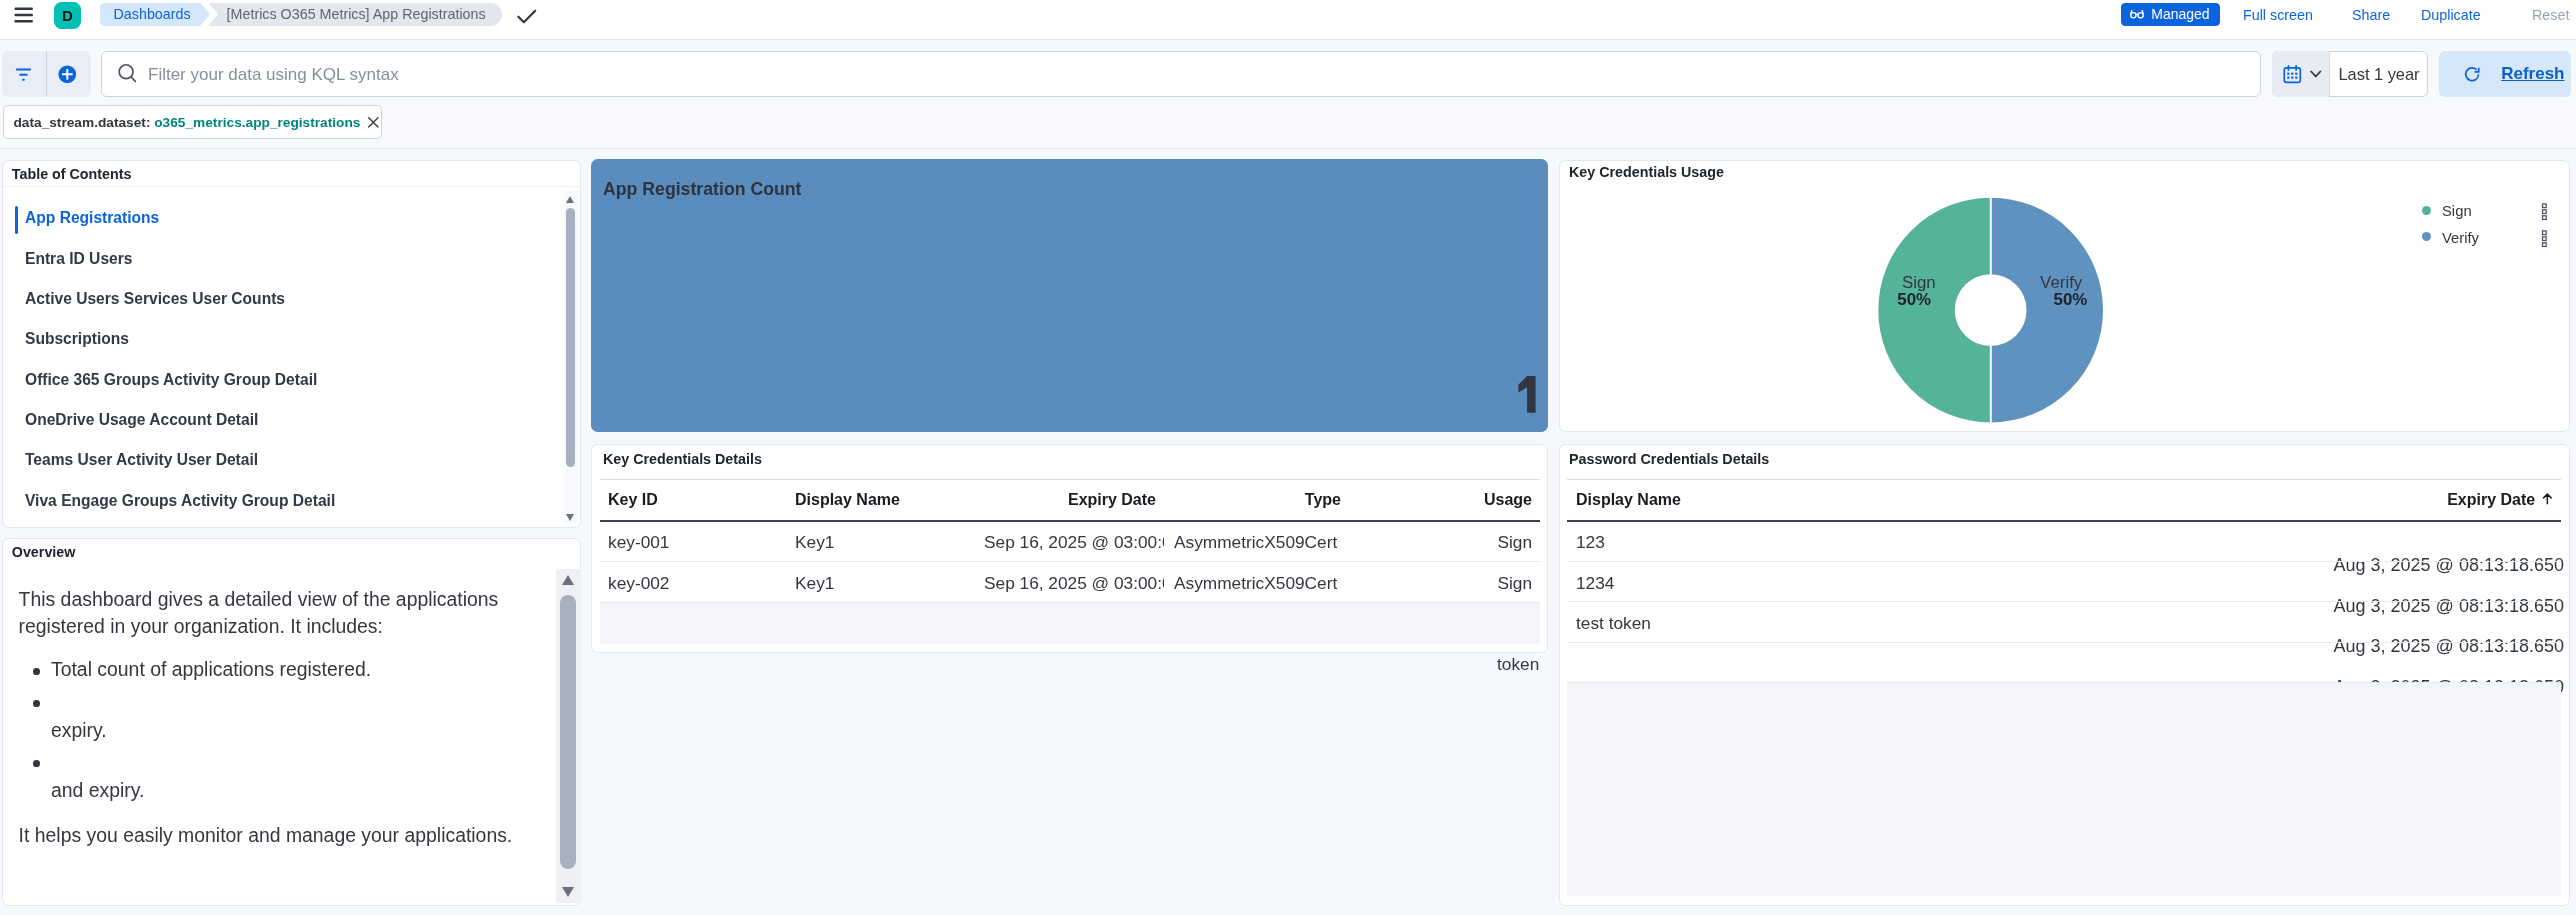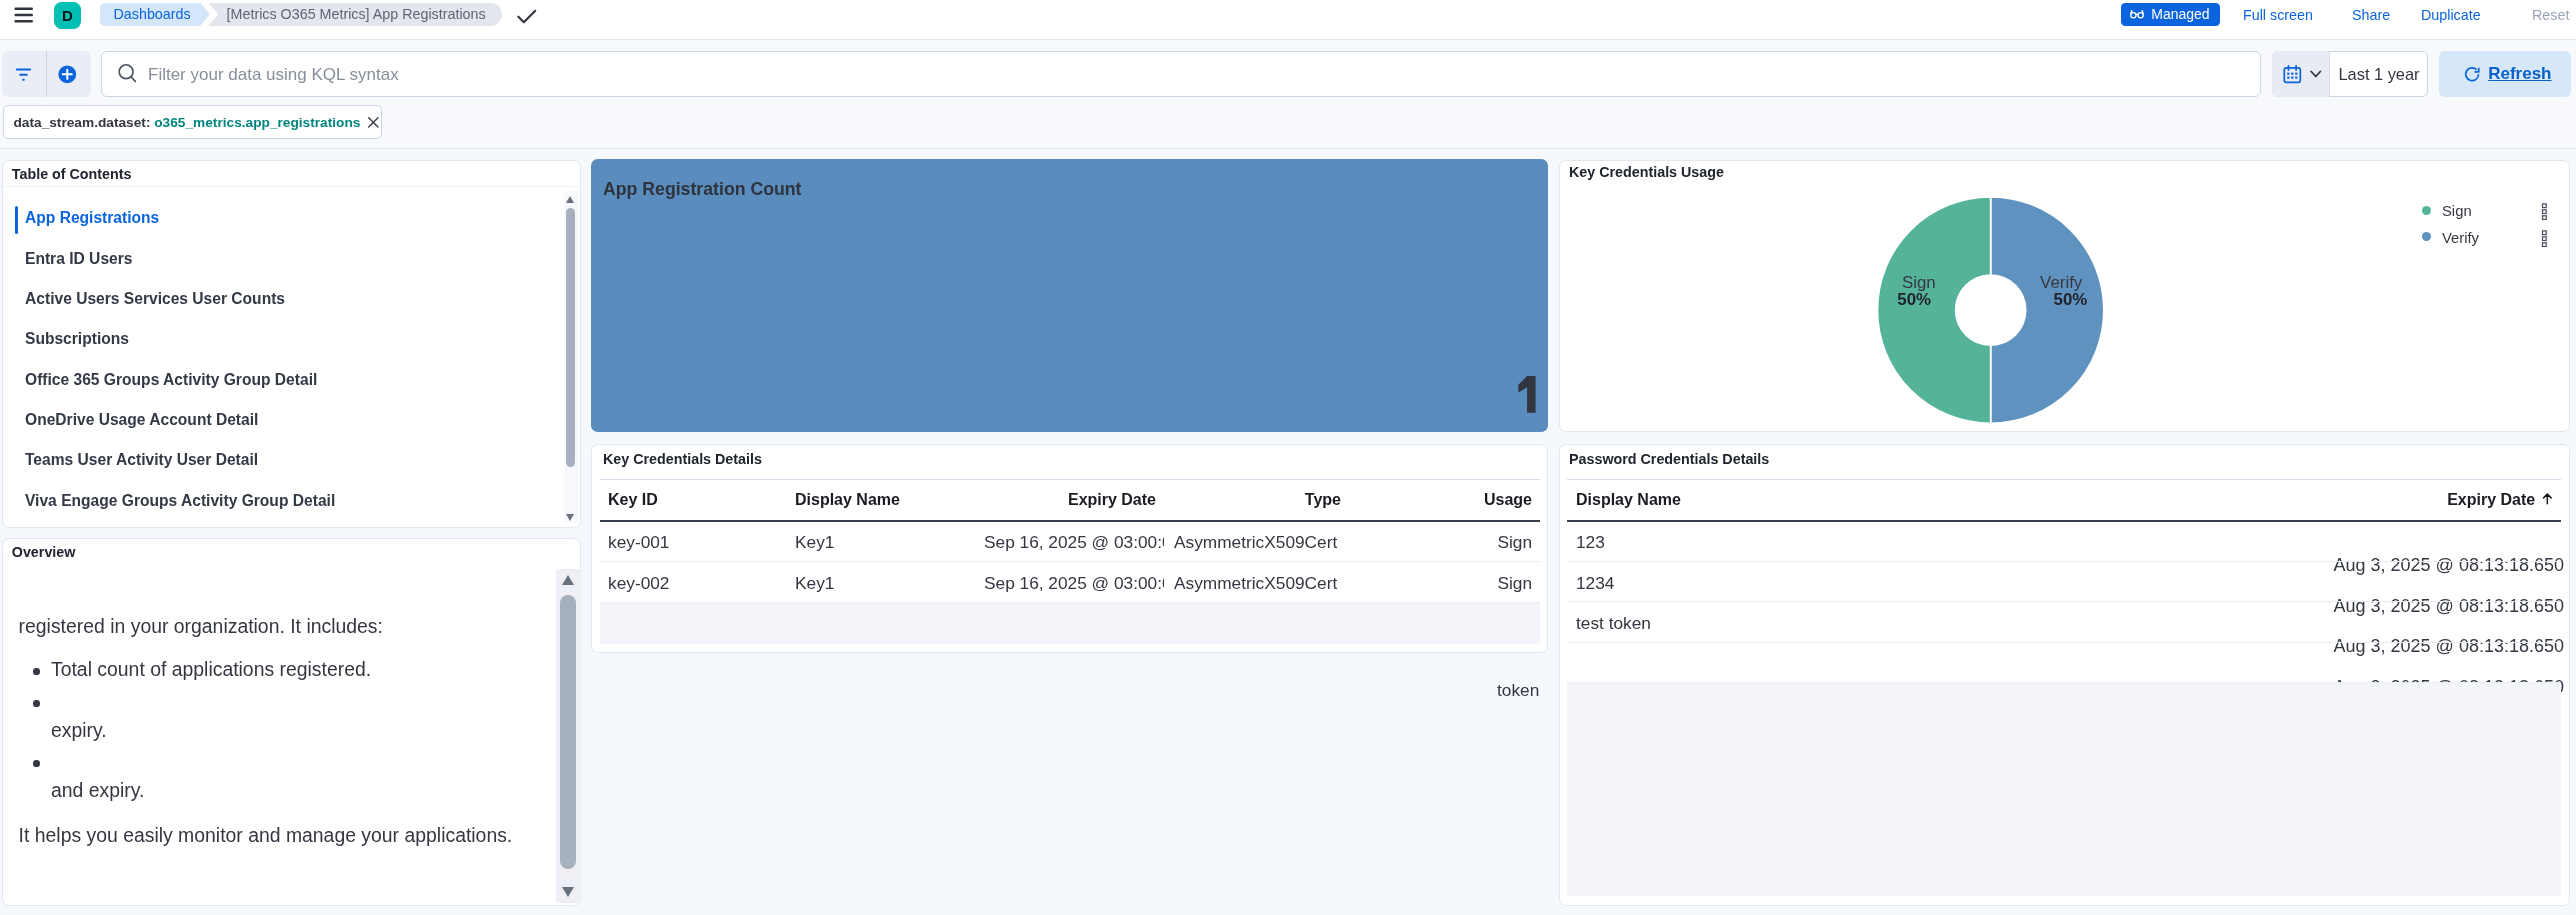--- a/index.html
+++ b/index.html
@@ -86,21 +86,21 @@
 </svg>
 <svg class="abs" style="left:2309px;top:69px;" width="13.5" height="10" viewBox="0 0 16 12">
   <path d="M2.5 3 L8 9 L13.5 3" fill="none" stroke="#343741" stroke-width="2.2" stroke-linecap="round" stroke-linejoin="round"></path>
 </svg>
 <div class="abs vc" style="left:2330px;top:51px;width:98px;height:46px;justify-content:center;font-size:16.4px;color:#343741;">Last 1 year</div>
 <div class="abs vc" style="left:2439px;top:51px;width:132px;height:46px;border-radius:5.9px;background:#d5e7f9;">
   <svg style="margin-left:23.6px" width="18.6" height="18.6" viewBox="0 0 22 22">
     <path d="M18.4 11 A7.6 7.6 0 1 1 16.2 5.6" fill="none" stroke="#0b64dd" stroke-width="2"></path>
     <path d="M18.6 3.2 L18.6 8.2 L13.6 8.2" fill="none" stroke="#0b64dd" stroke-width="2"></path>
   </svg>
-  <span style="margin-left:7px;font-size:17px;font-weight:700;color:#0a60c7;text-decoration:underline;">Refresh</span>
+  <span style="margin-left:20px;font-size:17px;font-weight:700;color:#0a60c7;text-decoration:underline;">Refresh</span>
 </div>
 <div class="abs vc" style="left:2.5px;top:105px;width:379px;height:34px;border-radius:5px;background:#fff;border:0.8px solid #ccd5e3;">
   <span style="margin-left:10px;font-size:13.7px;font-weight:600;color:#343741;">data_stream.dataset:&nbsp;</span>
       <span style="font-size:13.7px;color:#00857e;font-weight:600;">o365_metrics.app_registrations</span>
   <svg style="margin-left:6.7px" width="12.7" height="12.7" viewBox="0 0 15 15">
     <path d="M2 2 L13 13 M13 2 L2 13" stroke="#343741" stroke-width="1.6" stroke-linecap="round"></path>
   </svg>
 </div>
 
 <div class="abs panel" style="left:1.7px;top:160px;width:579px;height:368px;"></div>
@@ -120,20 +120,21 @@
 <div class="abs tocitem" style="left:25px;top:371px;">Office 365 Groups Activity Group Detail</div>
 <div class="abs tocitem" style="left:25px;top:411px;">OneDrive Usage Account Detail</div>
 <div class="abs tocitem" style="left:25px;top:451px;">Teams User Activity User Detail</div>
 <div class="abs tocitem" style="left:25px;top:492px;">Viva Engage Groups Activity Group Detail</div>
 <div class="abs" style="left:564px;top:191px;width:13.5px;height:332px;background:#f7f9fc;"></div>
 <div class="abs" style="left:566px;top:208px;width:9.3px;height:259px;background:#a7b0bf;border-radius:4.6px;"></div>
 <div class="abs" style="left:566px;top:196px;width:0;height:0;border-left:4.6px solid transparent;border-right:4.6px solid transparent;border-bottom:7.6px solid #69707f;"></div>
 <div class="abs" style="left:566px;top:514px;width:0;height:0;border-left:4.6px solid transparent;border-right:4.6px solid transparent;border-top:7.6px solid #69707f;"></div>
 
 <div class="abs ptitle" style="left:11.8px;top:544px;">Overview</div>
+<div class="abs mdtext" style="left:18.6px;top:588px;">This dashboard gives a detailed view of the applications</div>
 <div class="abs mdtext" style="left:18.6px;top:615px;">registered in your organization. It includes:</div>
 <div class="abs" style="left:33px;top:668px;width:6.7px;height:6.7px;border-radius:50%;background:#343741;"></div>
 <div class="abs mdtext" style="left:51px;top:658px;">Total count of applications registered.</div>
 <div class="abs" style="left:33px;top:700px;width:6.7px;height:6.7px;border-radius:50%;background:#343741;"></div>
 <div class="abs mdtext" style="left:51px;top:719px;">expiry.</div>
 <div class="abs" style="left:33px;top:760px;width:6.7px;height:6.7px;border-radius:50%;background:#343741;"></div>
 <div class="abs mdtext" style="left:51px;top:779px;">and expiry.</div>
 <div class="abs mdtext" style="left:18.6px;top:824px;">It helps you easily monitor and manage your applications.</div>
 <div class="abs" style="left:18.6px;top:920px;font-size:18.6px;font-weight:700;color:#a21caf;text-decoration:underline;">Integrations Page</div>
 <div class="abs" style="left:556px;top:569px;width:25px;height:334px;background:#eef0f5;border-radius:3.4px;"></div>
@@ -205,18 +206,18 @@
 <div class="abs" style="left:1567px;top:520px;width:994px;height:2.1px;background:#3a3f4c;"></div>
 <div class="abs cell" style="left:1576px;top:532px;">123</div>
 <div class="abs dcell" style="left:2277px;top:532px;width:287px;text-align:right;">Aug 3, 2025 @ 08:13:18.650</div>
 <div class="abs rowline" style="left:1567px;top:561px;width:994px;"></div>
 <div class="abs cell" style="left:1576px;top:573px;">1234</div>
 <div class="abs dcell" style="left:2277px;top:573px;width:287px;text-align:right;">Aug 3, 2025 @ 08:13:18.650</div>
 <div class="abs rowline" style="left:1567px;top:601px;width:994px;"></div>
 <div class="abs cell" style="left:1576px;top:613px;">test token</div>
 <div class="abs dcell" style="left:2277px;top:613px;width:287px;text-align:right;">Aug 3, 2025 @ 08:13:18.650</div>
 <div class="abs rowline" style="left:1567px;top:642px;width:994px;"></div>
-<div class="abs cell" style="left:1497px;top:654px;margin-top:26px;">token</div>
+<div class="abs cell" style="left:1497px;top:654px;">token</div>
 <div class="abs dcell" style="left:2277px;top:654px;width:287px;text-align:right;">Aug 3, 2025 @ 08:13:18.650</div>
 <div class="abs rowline" style="left:1567px;top:682px;width:994px;"></div>
 <div class="abs" style="left:1567px;top:683px;width:994px;height:213px;background:#f3f5fa;"></div>
 </div>
 
 
 </body></html>

